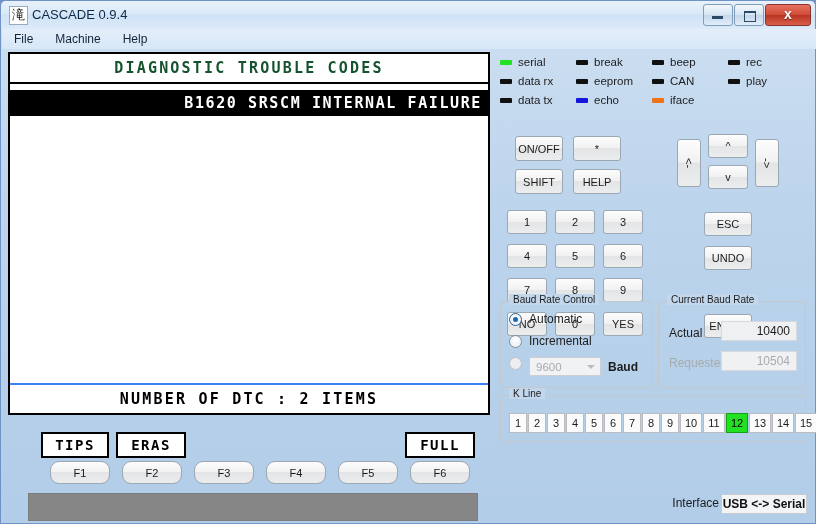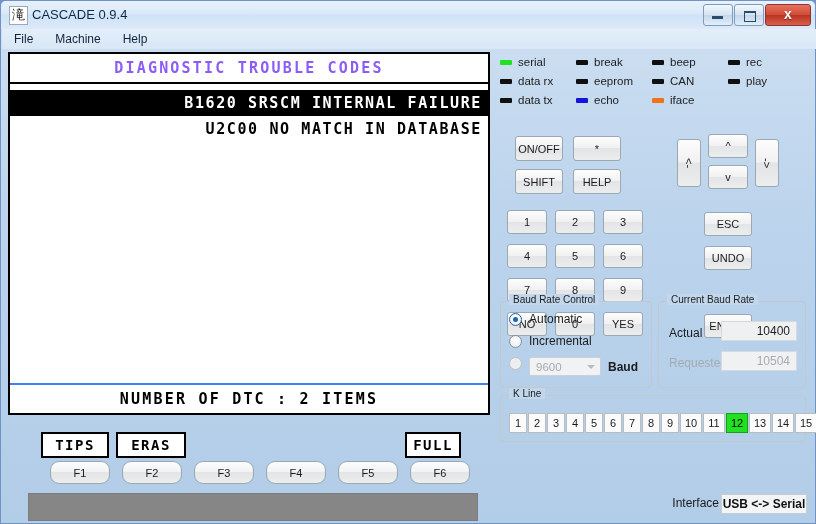--- a/index.html
+++ b/index.html
@@ -63,21 +63,21 @@
   }
   
   .lcd{
     position:absolute;left:3px;top:2px;width:482px;height:363px;
     background:#fff;border:2px solid #000;box-sizing:border-box;
     font-family:"DejaVu Sans Mono",monospace;
   }
   .lcd-head{
     height:28px;border-bottom:2px solid #000;
     display:flex;align-items:center;justify-content:center;
-    font-size:15px;font-weight:bold;letter-spacing:2.2px;color:#8b5cf6;
+    font-size:15px;font-weight:bold;letter-spacing:2.2px;color:#14532d;
   }
   .lcd-body{position:relative;height:auto;padding-top:6px;text-align:right;}
   .lcd-line{
     font-size:15px;font-weight:bold;letter-spacing:1.6px;color:#000;
     padding:3px 6px 3px 14px;white-space:pre;line-height:20px;
   }
   .lcd-line.sel{background:#000;color:#fff;}
   .lcd-foot{
     position:absolute;left:0;bottom:0;width:100%;height:30px;
     border-top:2px solid #3b82f6;box-sizing:border-box;
@@ -202,29 +202,28 @@
     <div class="menuitem">Machine</div>
     <div class="menuitem">Help</div>
   </div>
 
   <div class="client">
 
     <div class="lcd">
       <div class="lcd-head">DIAGNOSTIC TROUBLE CODES</div>
       <div class="lcd-body" id="lcd-body">
           <div class="lcd-line sel">B1620 SRSCM INTERNAL FAILURE</div>
-          <div class="lcd-line">U2C00 NO MATCH IN DATABASE</div>
         </div>
       <div class="lcd-foot">NUMBER OF DTC  :   2 ITEMS</div>
     </div>
 
     <div class="softkeys" id="softkeys">
         <div class="softkey" style="left: 108px; width: 70px;">ERAS</div>
         <div class="softkey" style="left: 33px; width: 68px;">TIPS</div>
-        <div class="softkey" style="left: 397px; width: 56px;">FULL</div>
+        <div class="softkey" style="left: 397px; width: 70px;">FULL</div>
       </div>
 
     <div class="fkeys" id="fkeys">
         <div class="btn fkey" style="left: 42px;">F1</div>
         <div class="btn fkey" style="left: 114px;">F2</div>
         <div class="btn fkey" style="left: 186px;">F3</div>
         <div class="btn fkey" style="left: 258px;">F4</div>
         <div class="btn fkey" style="left: 330px;">F5</div>
         <div class="btn fkey" style="left: 402px;">F6</div>
       </div>

